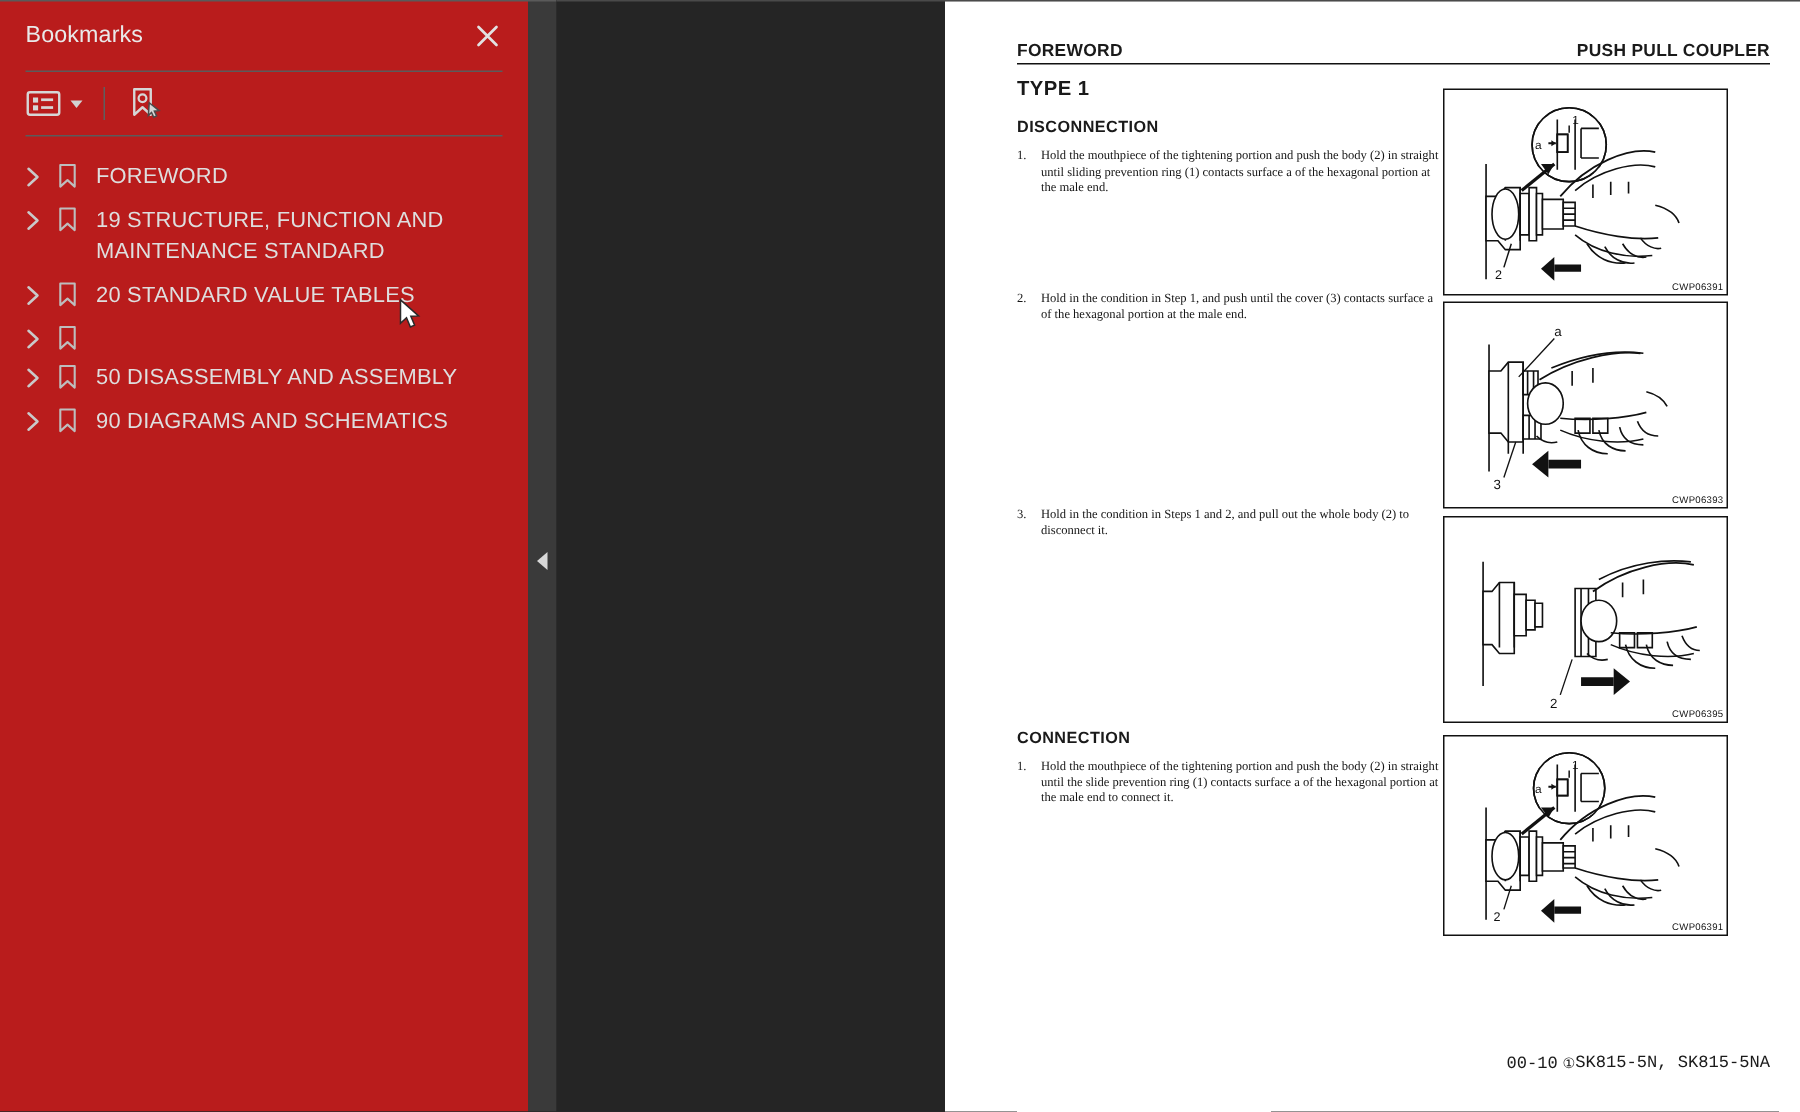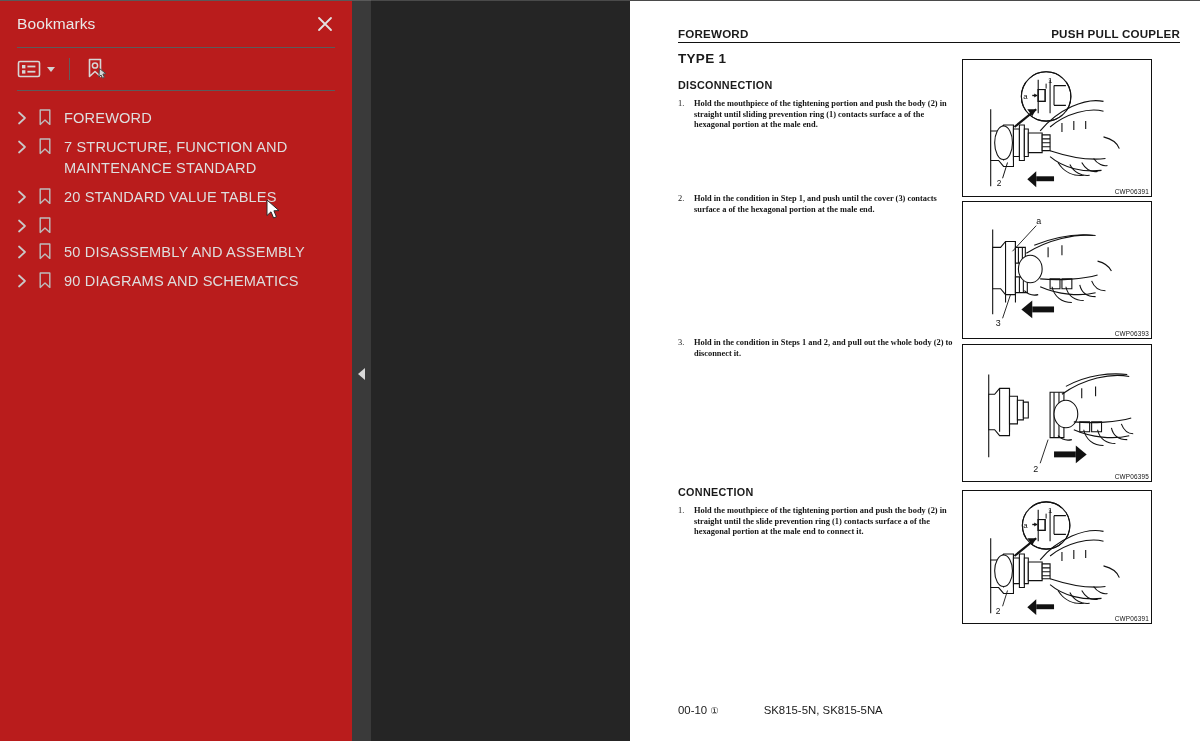--- a/index.html
+++ b/index.html
@@ -107,43 +107,42 @@
   .doc-header {
     position: absolute; left: 48px; right: 20px; top: 26px;
     display: flex; justify-content: space-between; align-items: flex-end;
     border-bottom: 1.6px solid #111;
     padding-bottom: 2px;
     font-size: 11.6px; font-weight: bold; letter-spacing: .2px;
     font-family: "Liberation Sans", sans-serif;
   }
   .doc-footer {
     position: absolute; left: 48px; right: 20px; bottom: 26px;
-    display: flex; justify-content: flex-start;
+    display: flex; justify-content: flex-end;
     font-size: 11.4px; color: #1a1a1a;
-    font-family: Liberation Sans, sans-serif;
-    gap: 45px;
+    font-family: Liberation Mono, monospace;
   }
   .circled { font-size: 9.5px; vertical-align: middle; margin-left: 3px; }
 
   .type-title {
     position: absolute; left: 48px; top: 50px;
     font-size: 13.5px; font-weight: bold; letter-spacing: .3px;
   }
   .sec-head {
     position: absolute; left: 48px;
     font-size: 10.8px; font-weight: bold; letter-spacing: .3px;
   }
   .step {
     position: absolute; left: 48px; width: 282px;
     font-family: "Liberation Serif", serif;
     font-size: 8.4px; line-height: 10.6px; color: #151515;
     display: flex;
   }
   .step-num { width: 16px; flex: 0 0 16px; }
-  .step-txt { flex: 1; font-weight: bold; }
+  .step-txt { flex: 1; }
 
   
   .fig {
     position: absolute; left: 332px; width: 190px;
     border: 1.3px solid #111; background: #fff;
     overflow: hidden;
   }
   .fig svg { display: block; width: 100%; height: 100%; }
   .fig-code {
     position: absolute; right: 2px; bottom: 1px;
@@ -216,21 +215,21 @@
         <span class="bm-twisty">
           <svg width="10" height="14" viewBox="0 0 10 14">
               <path d="M2 1.5 L8 7 L2 12.5" fill="none" stroke="#c9c9c9" stroke-width="1.7" stroke-linecap="round" stroke-linejoin="round"></path>
             </svg>
         </span>
         <span class="bm-ico">
           <svg width="12" height="17" viewBox="0 0 12 17">
               <path d="M1.2 1 h9.6 v14.4 l-4.8 -4.3 l-4.8 4.3 z" fill="none" stroke="#bdbdbd" stroke-width="1.4" stroke-linejoin="round"></path>
             </svg>
         </span>
-        <span class="bm-label">7 STRUCTURE, FUNCTION AND
+        <span class="bm-label">19 STRUCTURE, FUNCTION AND
 MAINTENANCE STANDARD</span>
       </div>
 
       <div class="bm-row">
         <span class="bm-twisty">
           <svg width="10" height="14" viewBox="0 0 10 14">
               <path d="M2 1.5 L8 7 L2 12.5" fill="none" stroke="#c9c9c9" stroke-width="1.7" stroke-linecap="round" stroke-linejoin="round"></path>
             </svg>
         </span>
         <span class="bm-ico">

